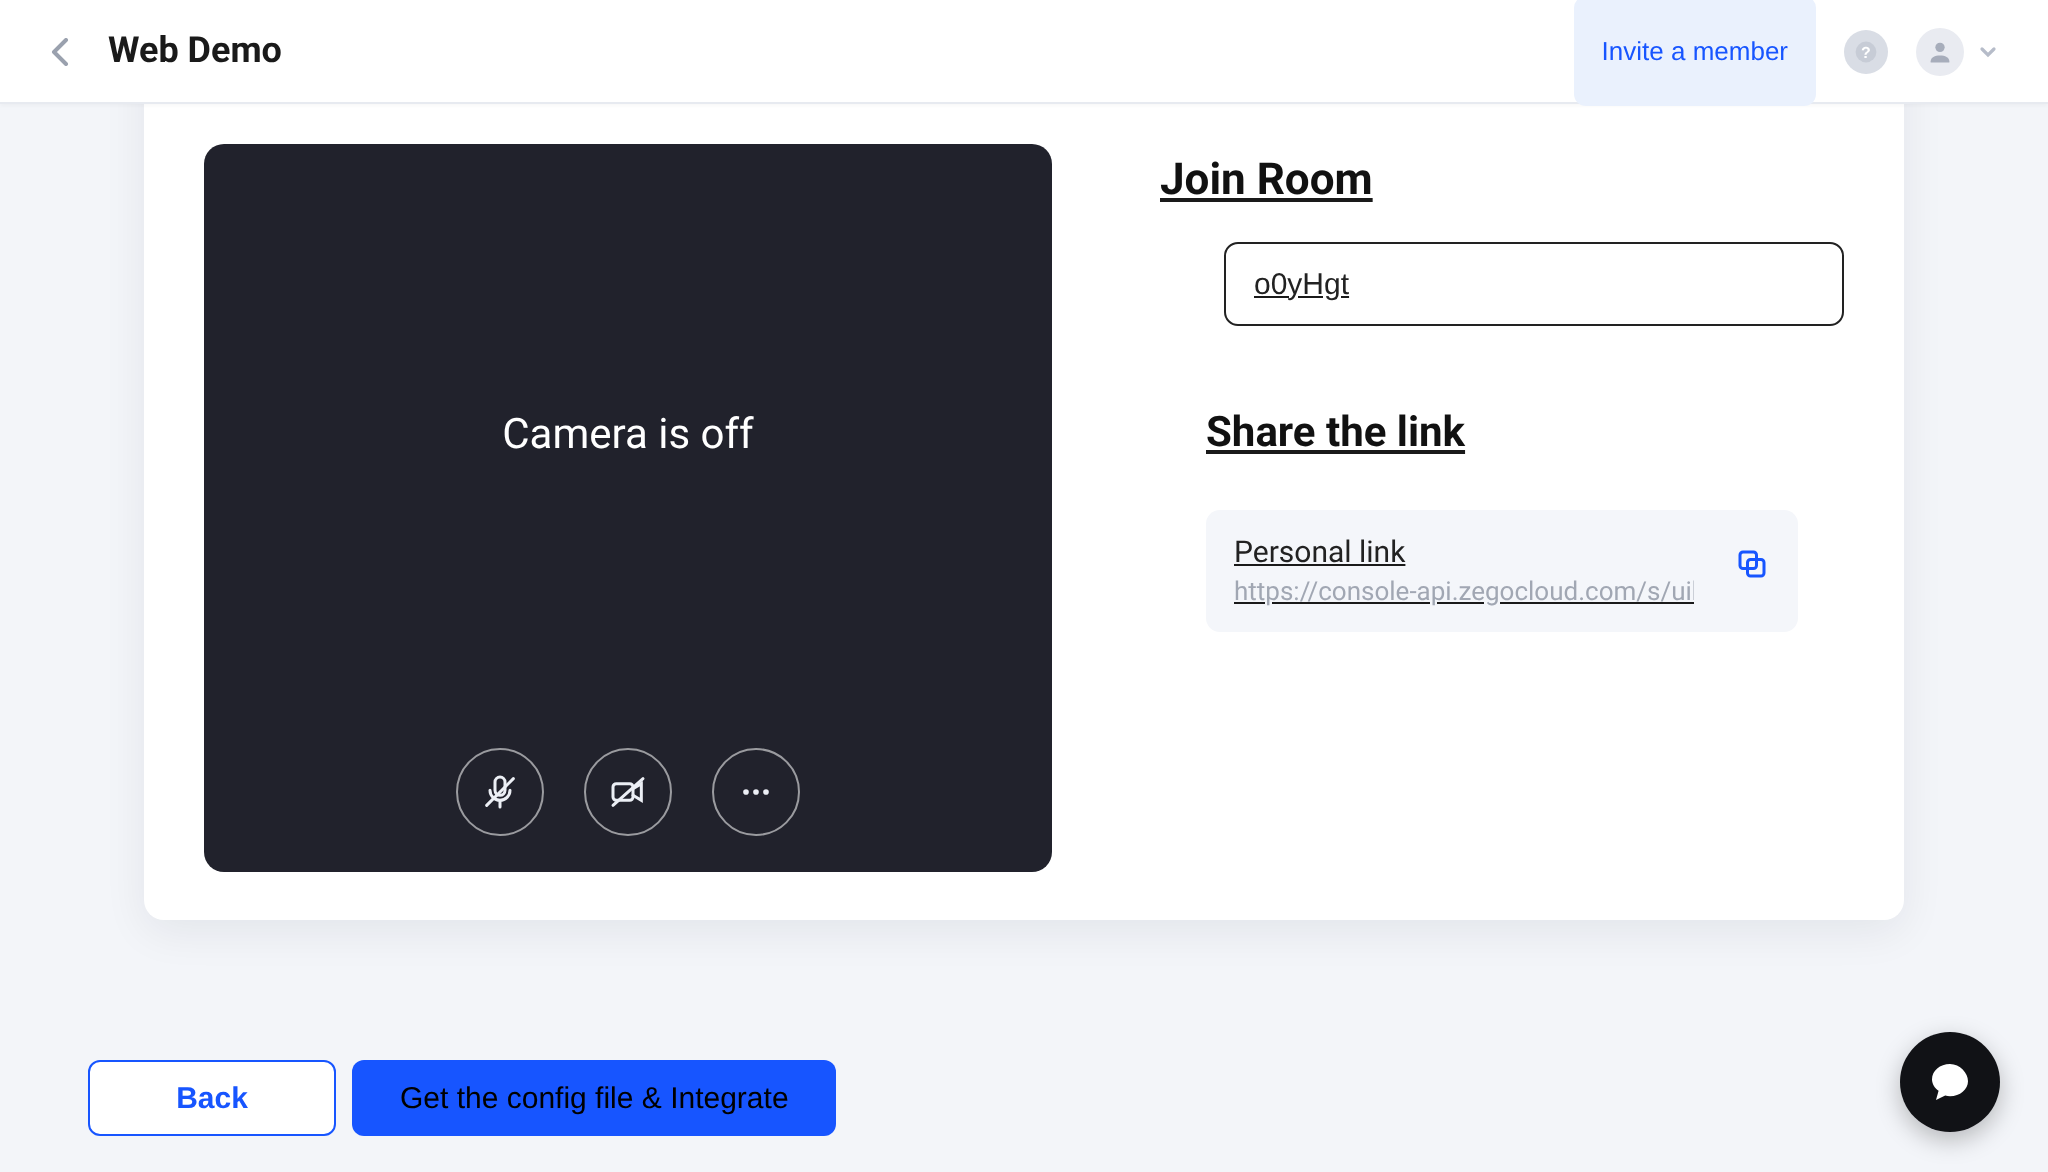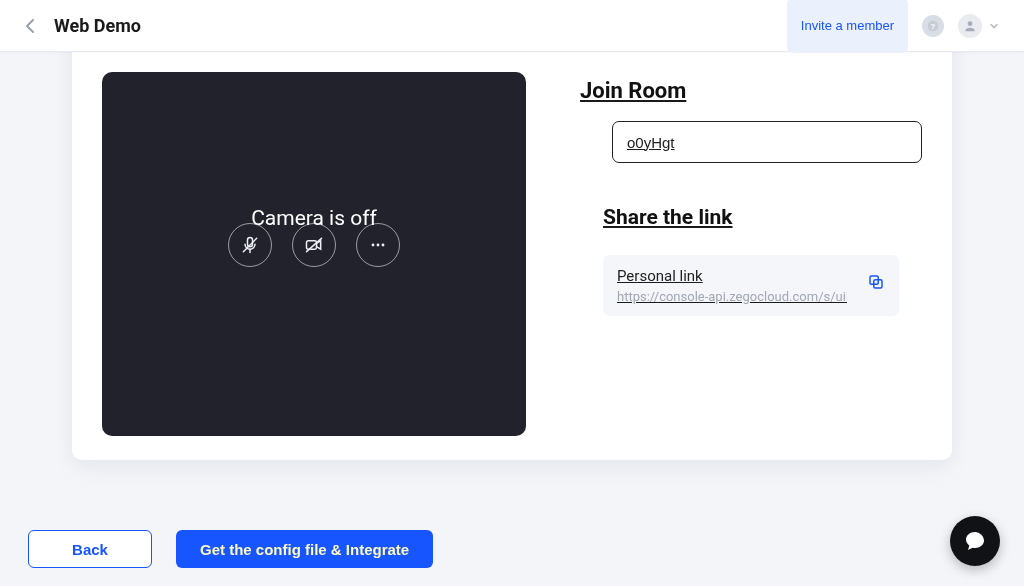--- a/index.html
+++ b/index.html
@@ -90,21 +90,21 @@
   
   .video-panel {
     width: 432px;
     height: 364px;
     background: #21222c;
     border-radius: 10px;
     color: #fff;
     display: flex;
     flex-direction: column;
     align-items: center;
-    justify-content: center;
+    justify-content: flex-end;
     position: relative;
     margin-top: 54px;
   }
   .camera-off-text {
     position: absolute;
     top: 40%;
     left: 50%;
     transform: translate(-50%, -50%);
     font-size: 21px;
   }
@@ -190,46 +190,46 @@
   }
   .copy-icon {
     color: #1755ff;
     cursor: pointer;
     padding-top: 6px;
   }
 
   
   .footer {
     position: absolute;
-    left: 28px;
+    left: 44px;
     bottom: 18px;
     display: flex;
-    gap: 24px;
+    gap: 8px;
     align-items: center;
   }
   .btn-outline {
     width: 124px;
     height: 38px;
     border: 1.5px solid #1755ff;
     color: #1755ff;
     background: #fff;
     border-radius: 6px;
     font-size: 15px;
     font-weight: 600;
     cursor: pointer;
   }
   .btn-primary-wide {
     height: 38px;
     padding: 0 24px;
     background: #1755ff;
-    color: #fef9c3;
+    color: #000000;
     border: none;
     border-radius: 6px;
     font-size: 15px;
-    font-weight: 700;
+    font-weight: 400;
     cursor: pointer;
   }
 
   
   .chat-fab {
     position: absolute;
     right: 24px;
     bottom: 20px;
     width: 50px; height: 50px;
     background: #111216;

